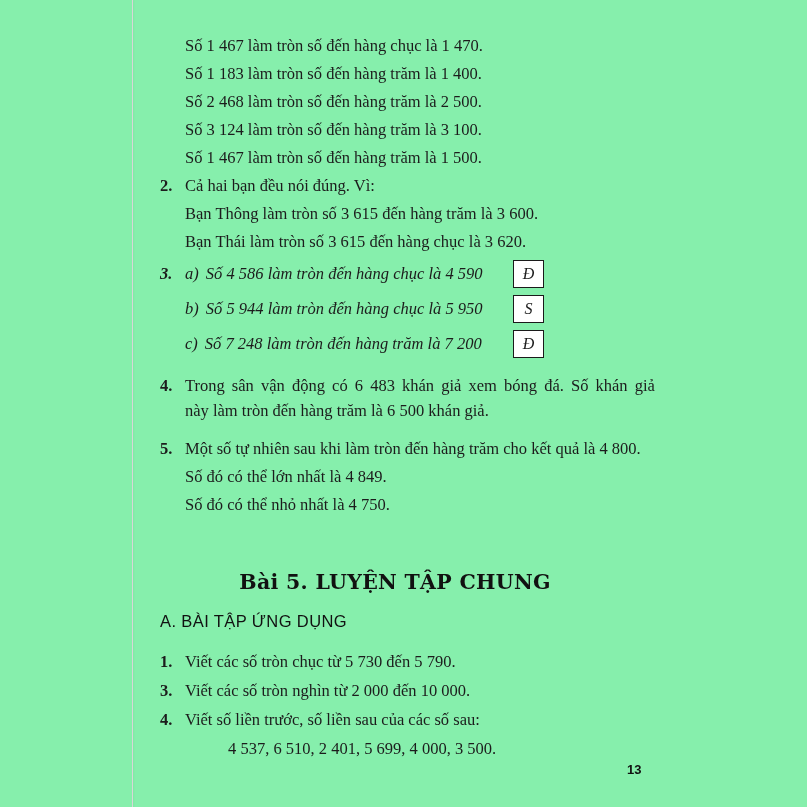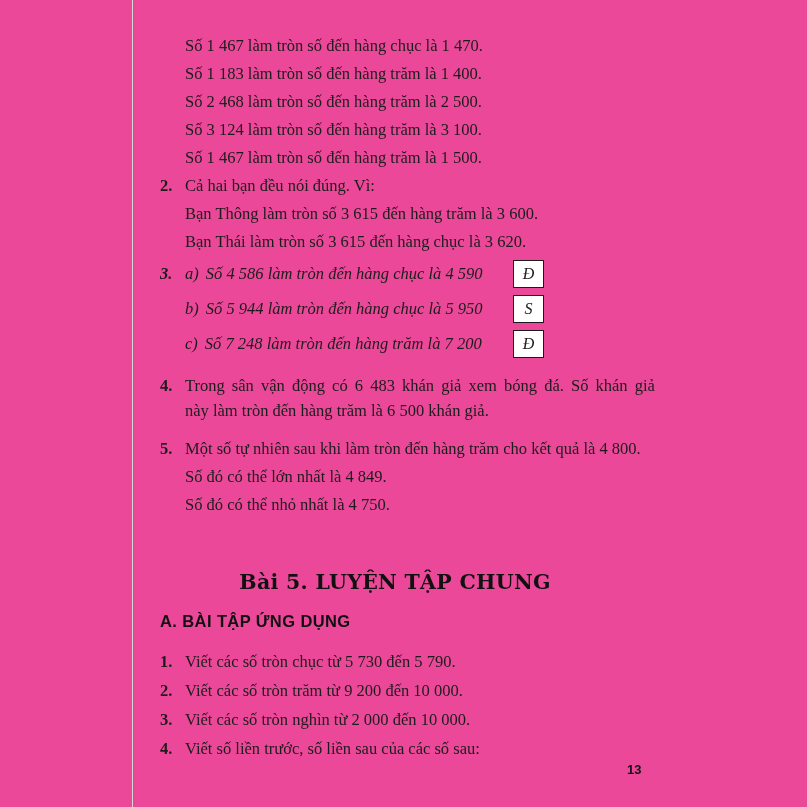--- a/index.html
+++ b/index.html
@@ -4,21 +4,21 @@
 <style>
   html, body {
     margin: 0;
     padding: 0;
     background: #ffffff;
   }
   .page {
     position: relative;
     width: 807px;
     height: 807px;
-    background: #ec4899;
+    background: #86efac;
     font-family: "Liberation Serif", serif;
     color: #1c1c1c;
     overflow: hidden;
   }
   .fold-line {
     position: absolute;
     left: 132px;
     top: 0;
     width: 1px;
     height: 807px;
@@ -77,21 +77,21 @@
     font-size: 20.5px;
     letter-spacing: 0.3px;
     color: #111111;
     white-space: nowrap;
   }
   .section-heading {
     margin-top: 10px;
     height: 28px;
     line-height: 28px;
     font-family: "Liberation Sans", sans-serif;
-    font-weight: bold;
+    font-weight: normal;
     font-size: 16.5px;
     letter-spacing: 0.4px;
     color: #111111;
     white-space: nowrap;
   }
   .ex { height: 29px; line-height: 29px; white-space: nowrap; }
   .ex-sub { height: 29px; line-height: 29px; padding-left: 68px; white-space: nowrap; }
   .page-number {
     position: absolute;
     left: 627px;
@@ -147,26 +147,24 @@
     <div class="line indent">Số đó có thể lớn nhất là 4 849.</div>
     <div class="line indent">Số đó có thể nhỏ nhất là 4 750.</div>
 
     <div class="lesson-title">Bài 5. LUYỆN TẬP CHUNG</div>
     <div class="section-heading">A. BÀI TẬP ỨNG DỤNG</div>
 
     <div class="ex m2">
       <span class="num">1.</span><span>Viết các số tròn chục từ 5 730 đến 5 790.</span>
     </div>
     <div class="ex">
-      <span class="num">2.</span><span>Viết các số tròn trăm từ 9 200 đến 10 000.</span>
-    </div>
-    <div class="ex">
       <span class="num">3.</span><span>Viết các số tròn nghìn từ 2 000 đến 10 000.</span>
     </div>
     <div class="ex">
       <span class="num">4.</span><span>Viết số liền trước, số liền sau của các số sau:</span>
     </div>
+    <div class="ex-sub">4 537, 6 510, 2 401, 5 699, 4 000, 3 500.</div>
 
   </div>
 
   <div class="page-number">13</div>
 
 </div>
 
 </body></html>

